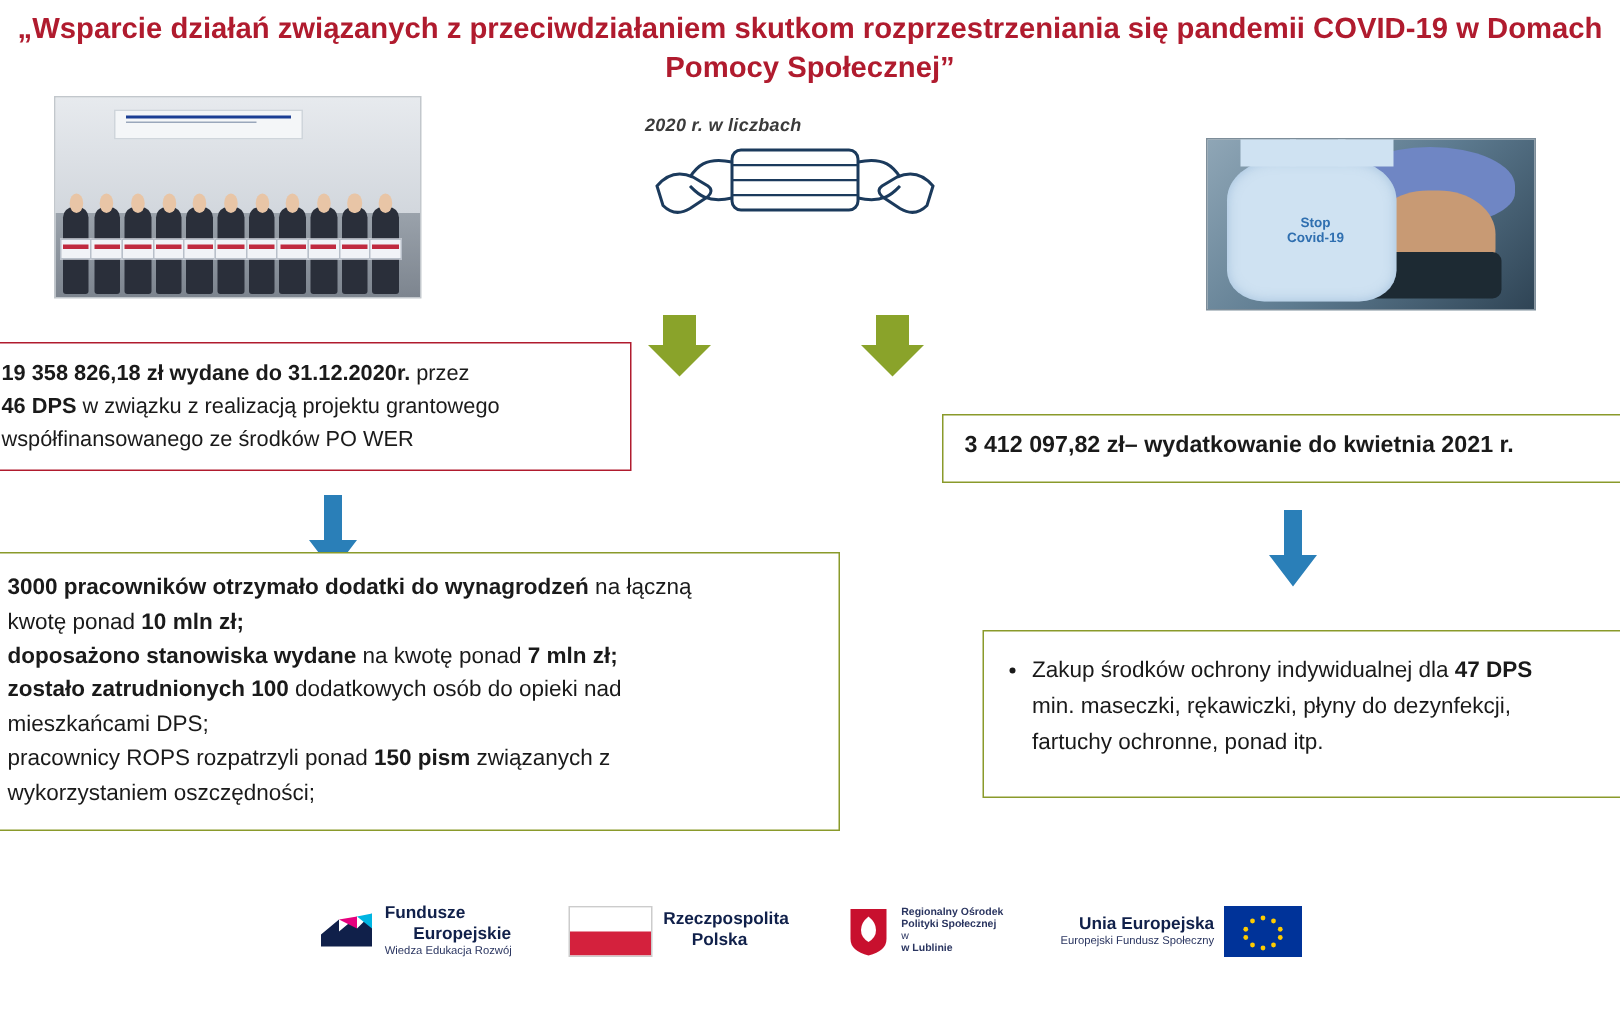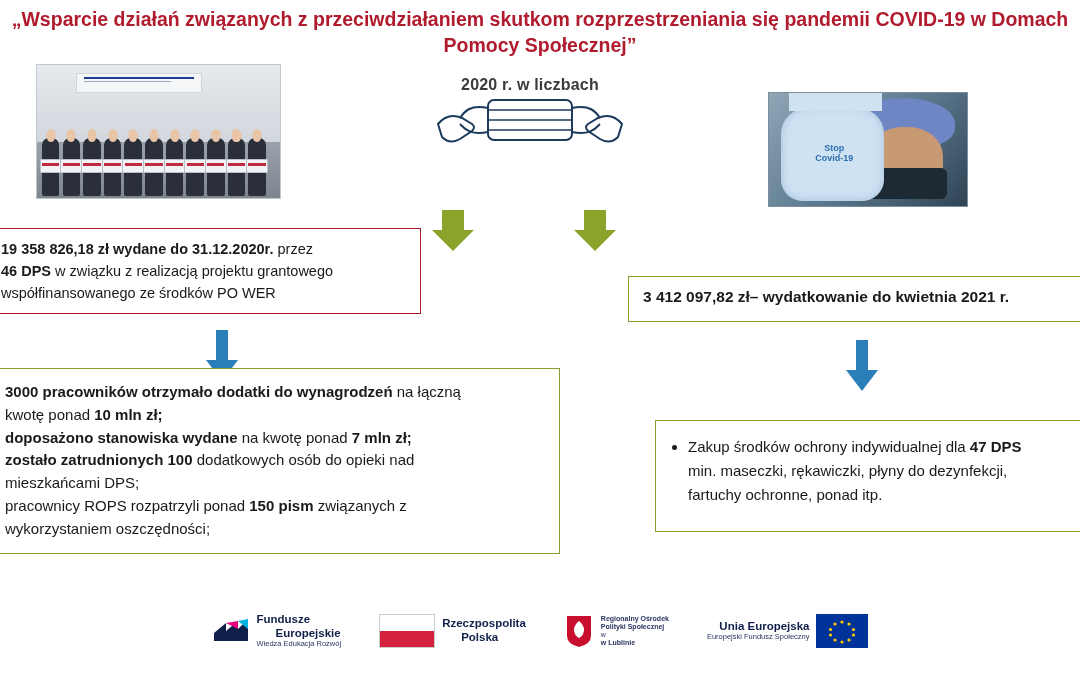--- a/index.html
+++ b/index.html
@@ -83,22 +83,23 @@
   
   .mask-wrap {
     position: absolute;
     left: 430px;
     top: 78px;
     width: 200px;
     height: 90px;
   }
   .mask-caption {
     position:absolute; top:-2px; left:0; width:100%;
-    text-align:center; font-size:16px; font-weight:bold; color:#3b3b3b;
+    text-align:left; font-size:12px; font-weight:bold; color:#3b3b3b;
     letter-spacing:.2px;
+    font-style:italic;
   }
 
   
   .green-badge {
     position: absolute;
     left: 443px; top: 170px;
     width: 190px; height: 30px;
     background: #7a8f1d;
     color: #ffffff;
     font-weight: bold;
@@ -111,22 +112,22 @@
   .green-arrow {
     position:absolute;
     width: 46px; height: 42px;
   }
   .ga1 { left: 430px; top: 210px; }
   .ga2 { left: 572px; top: 210px; }
 
   
   .photo-right {
     position:absolute;
-    left: 768px; top: 92px;
-    width: 200px; height: 115px;
+    left: 804px; top: 92px;
+    width: 220px; height: 115px;
     background: linear-gradient(135deg,#8fa6b6 0%,#5d7b90 50%,#2f4455 100%);
     overflow:hidden; border:1px solid #7d8d99;
   }
   .photo-right .cap {
     position:absolute; right:6%; top:4%; width:52%; height:46%;
     background:#6f86c4; border-radius:50% 50% 40% 40%;
   }
   .photo-right .face {
     position:absolute; right:12%; top:30%; width:38%; height:56%;
     background:#c89a74; border-radius:46% 46% 38% 38%;
@@ -187,21 +188,21 @@
   ul.bullets { margin:0; padding-left:16px; }
   ul.bullets li { list-style: disc; }
 
   
   .blue-arrow { position:absolute; width:34px; height:52px; }
   .ba1 { left: 205px; top: 330px; }
   .ba2 { left: 845px; top: 340px; }
 
   
   .logos {
-    position:absolute; left:0; bottom:26px; width:100%;
+    position:absolute; left:0; bottom:36px; width:100%;
     display:flex; justify-content:center; align-items:center; gap:38px;
   }
   .logo { display:flex; align-items:center; gap:7px; }
   .logo-txt { font-size:10px; line-height:1.18; color:#10204a; }
   .logo-txt .l1 { font-weight:bold; font-size:11.5px; display:block; }
   .logo-txt .l2 { font-weight:bold; font-size:11.5px; display:block;margin-left:19px; }
   .logo-txt .l3 { font-size:7.5px; display:block; color:#2a3560; }
   .fe-mark { width:38px; height:32px; position:relative; }
   .pl-flag { width:56px; height:34px; border:1px solid #ccc; overflow:hidden; }
   .pl-flag .w { height:50%; background:#fff; }

